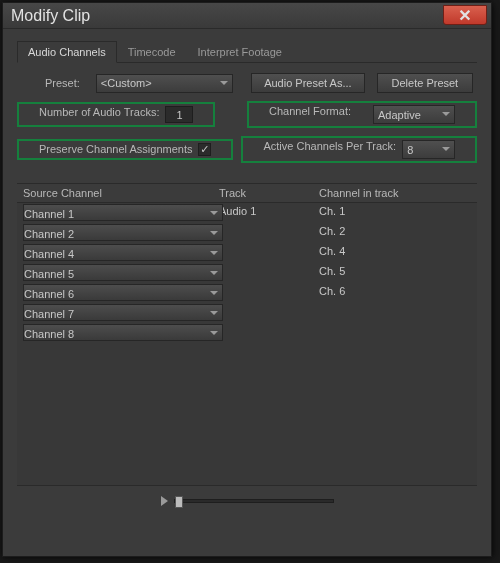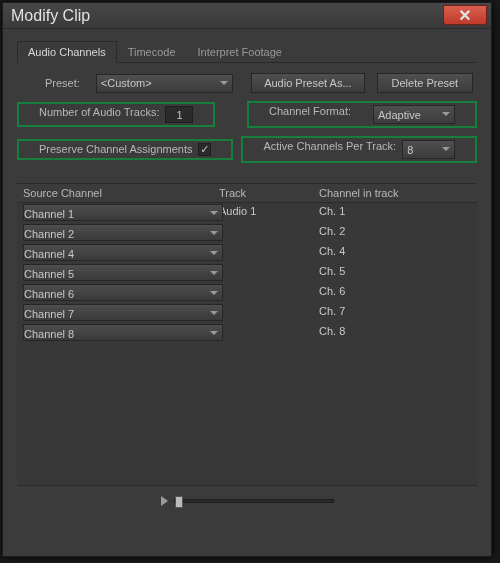--- a/index.html
+++ b/index.html
@@ -168,31 +168,29 @@
             <div class="c-cht">Ch. 6</div>
           </div>
           <div class="trow">
             <div class="c-src">
               <div class="srcdd">
                 <span>Channel 7</span>
                 <span class="caret"></span>
               </div>
             </div>
             <div class="c-trk"></div>
-            <div class="c-cht">Ch. 7</div>
           </div>
           <div class="trow">
             <div class="c-src">
               <div class="srcdd">
                 <span>Channel 8</span>
                 <span class="caret"></span>
               </div>
             </div>
             <div class="c-trk"></div>
-            <div class="c-cht">Ch. 8</div>
           </div>
         </div>
     </div>
 
     <div class="slider">
       <div class="play"></div>
       <div class="track">
         <div class="thumb"></div>
       </div>
     </div>

